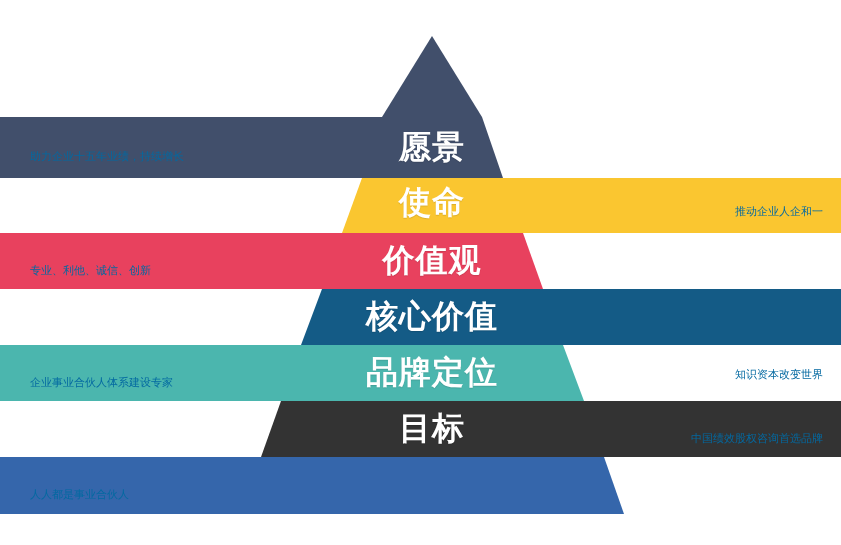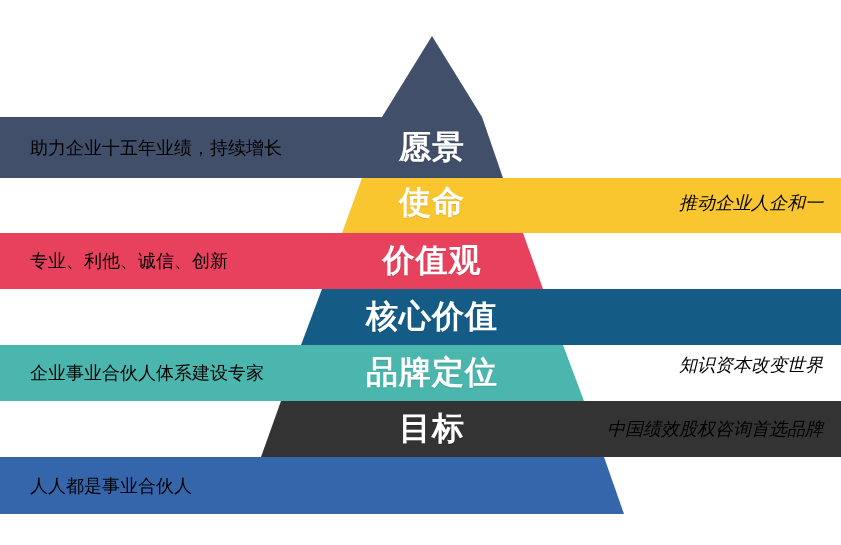--- a/index.html
+++ b/index.html
@@ -41,30 +41,30 @@
     color: #ffffff;
     font-weight: bold;
     font-size: 32px;
     letter-spacing: 1px;
     white-space: nowrap;
     text-shadow: 0 1px 1px rgba(0,0,0,0.12);
   }
 
   .tier-desc {
     position: absolute;
-    top: 0;
+    top: 9px;
     height: 100%;
     display: flex;
     align-items: center;
-    color: #000000;
-    font-size: 18px;
+    color: #0369a1;
+    font-size: 11px;
     white-space: nowrap;
   }
   .tier-desc.left  { justify-content: flex-start; }
-  .tier-desc.right { justify-content: flex-end; font-style: italic; }
+  .tier-desc.right { justify-content: flex-end; }
 
   .apex {
     position: absolute;
     left: 0;
     top: 0;
     width: 841px;
     height: 545px;
     pointer-events: none;
   }
 </style>

